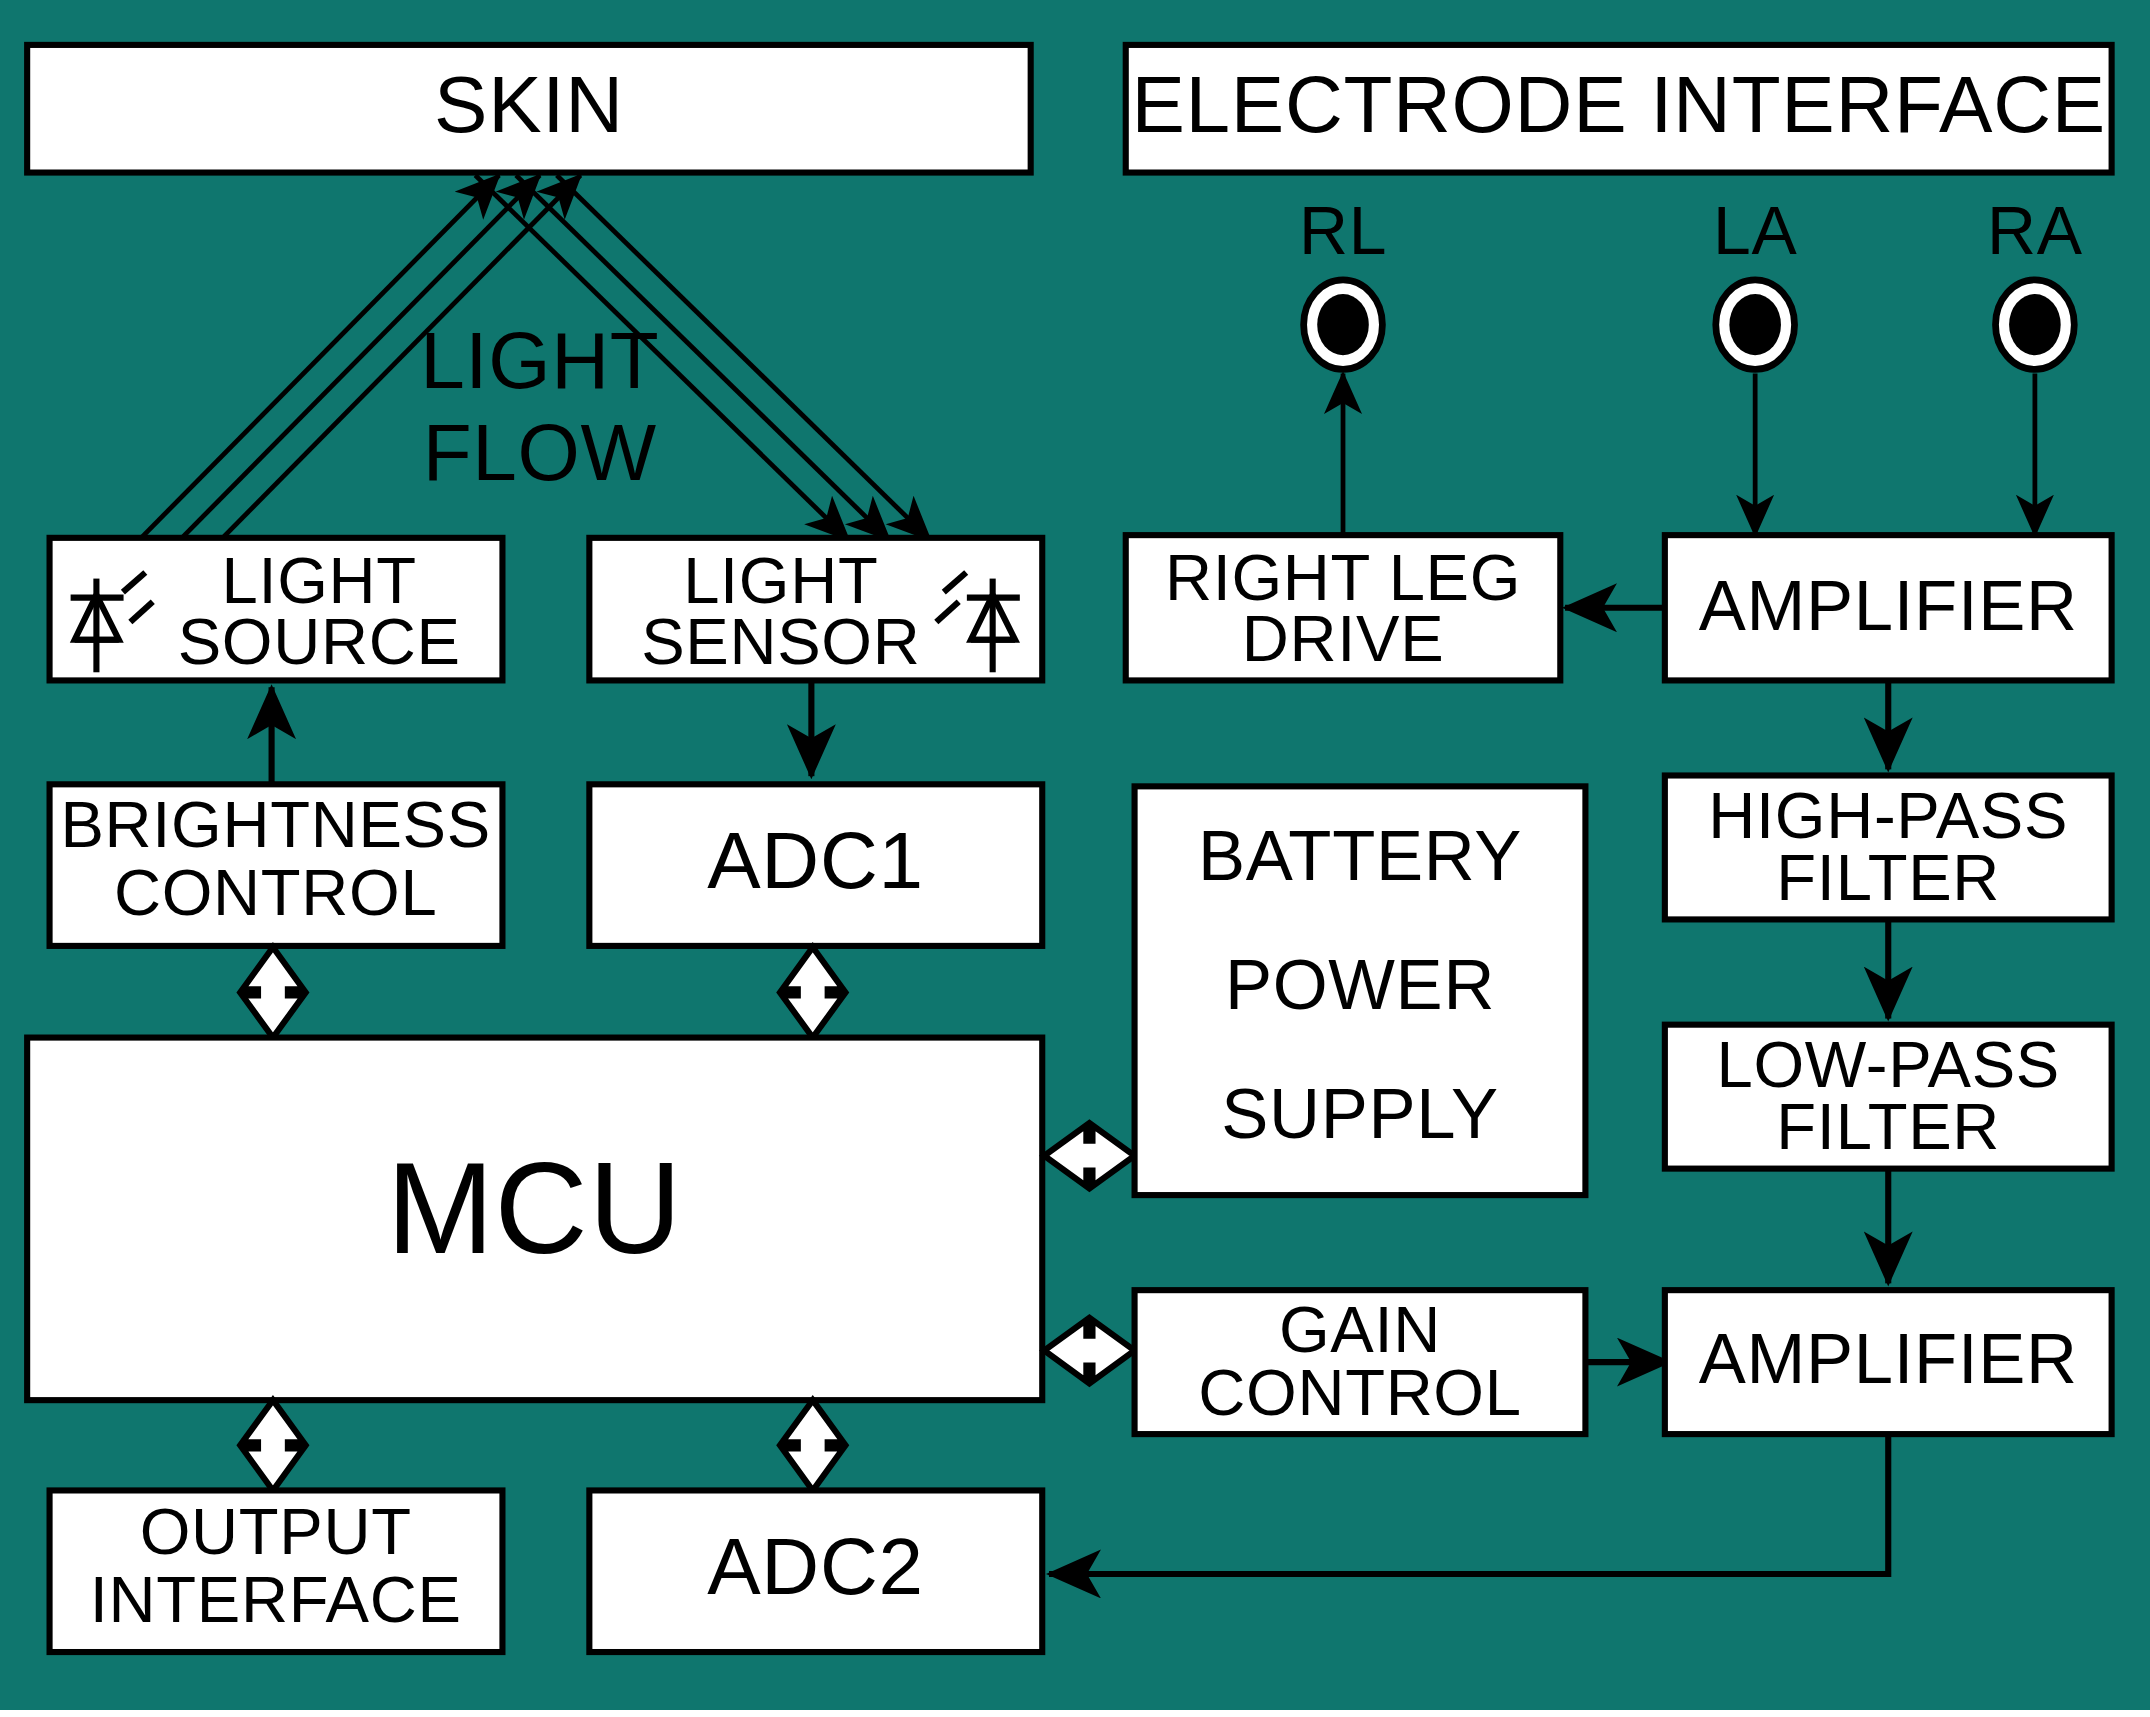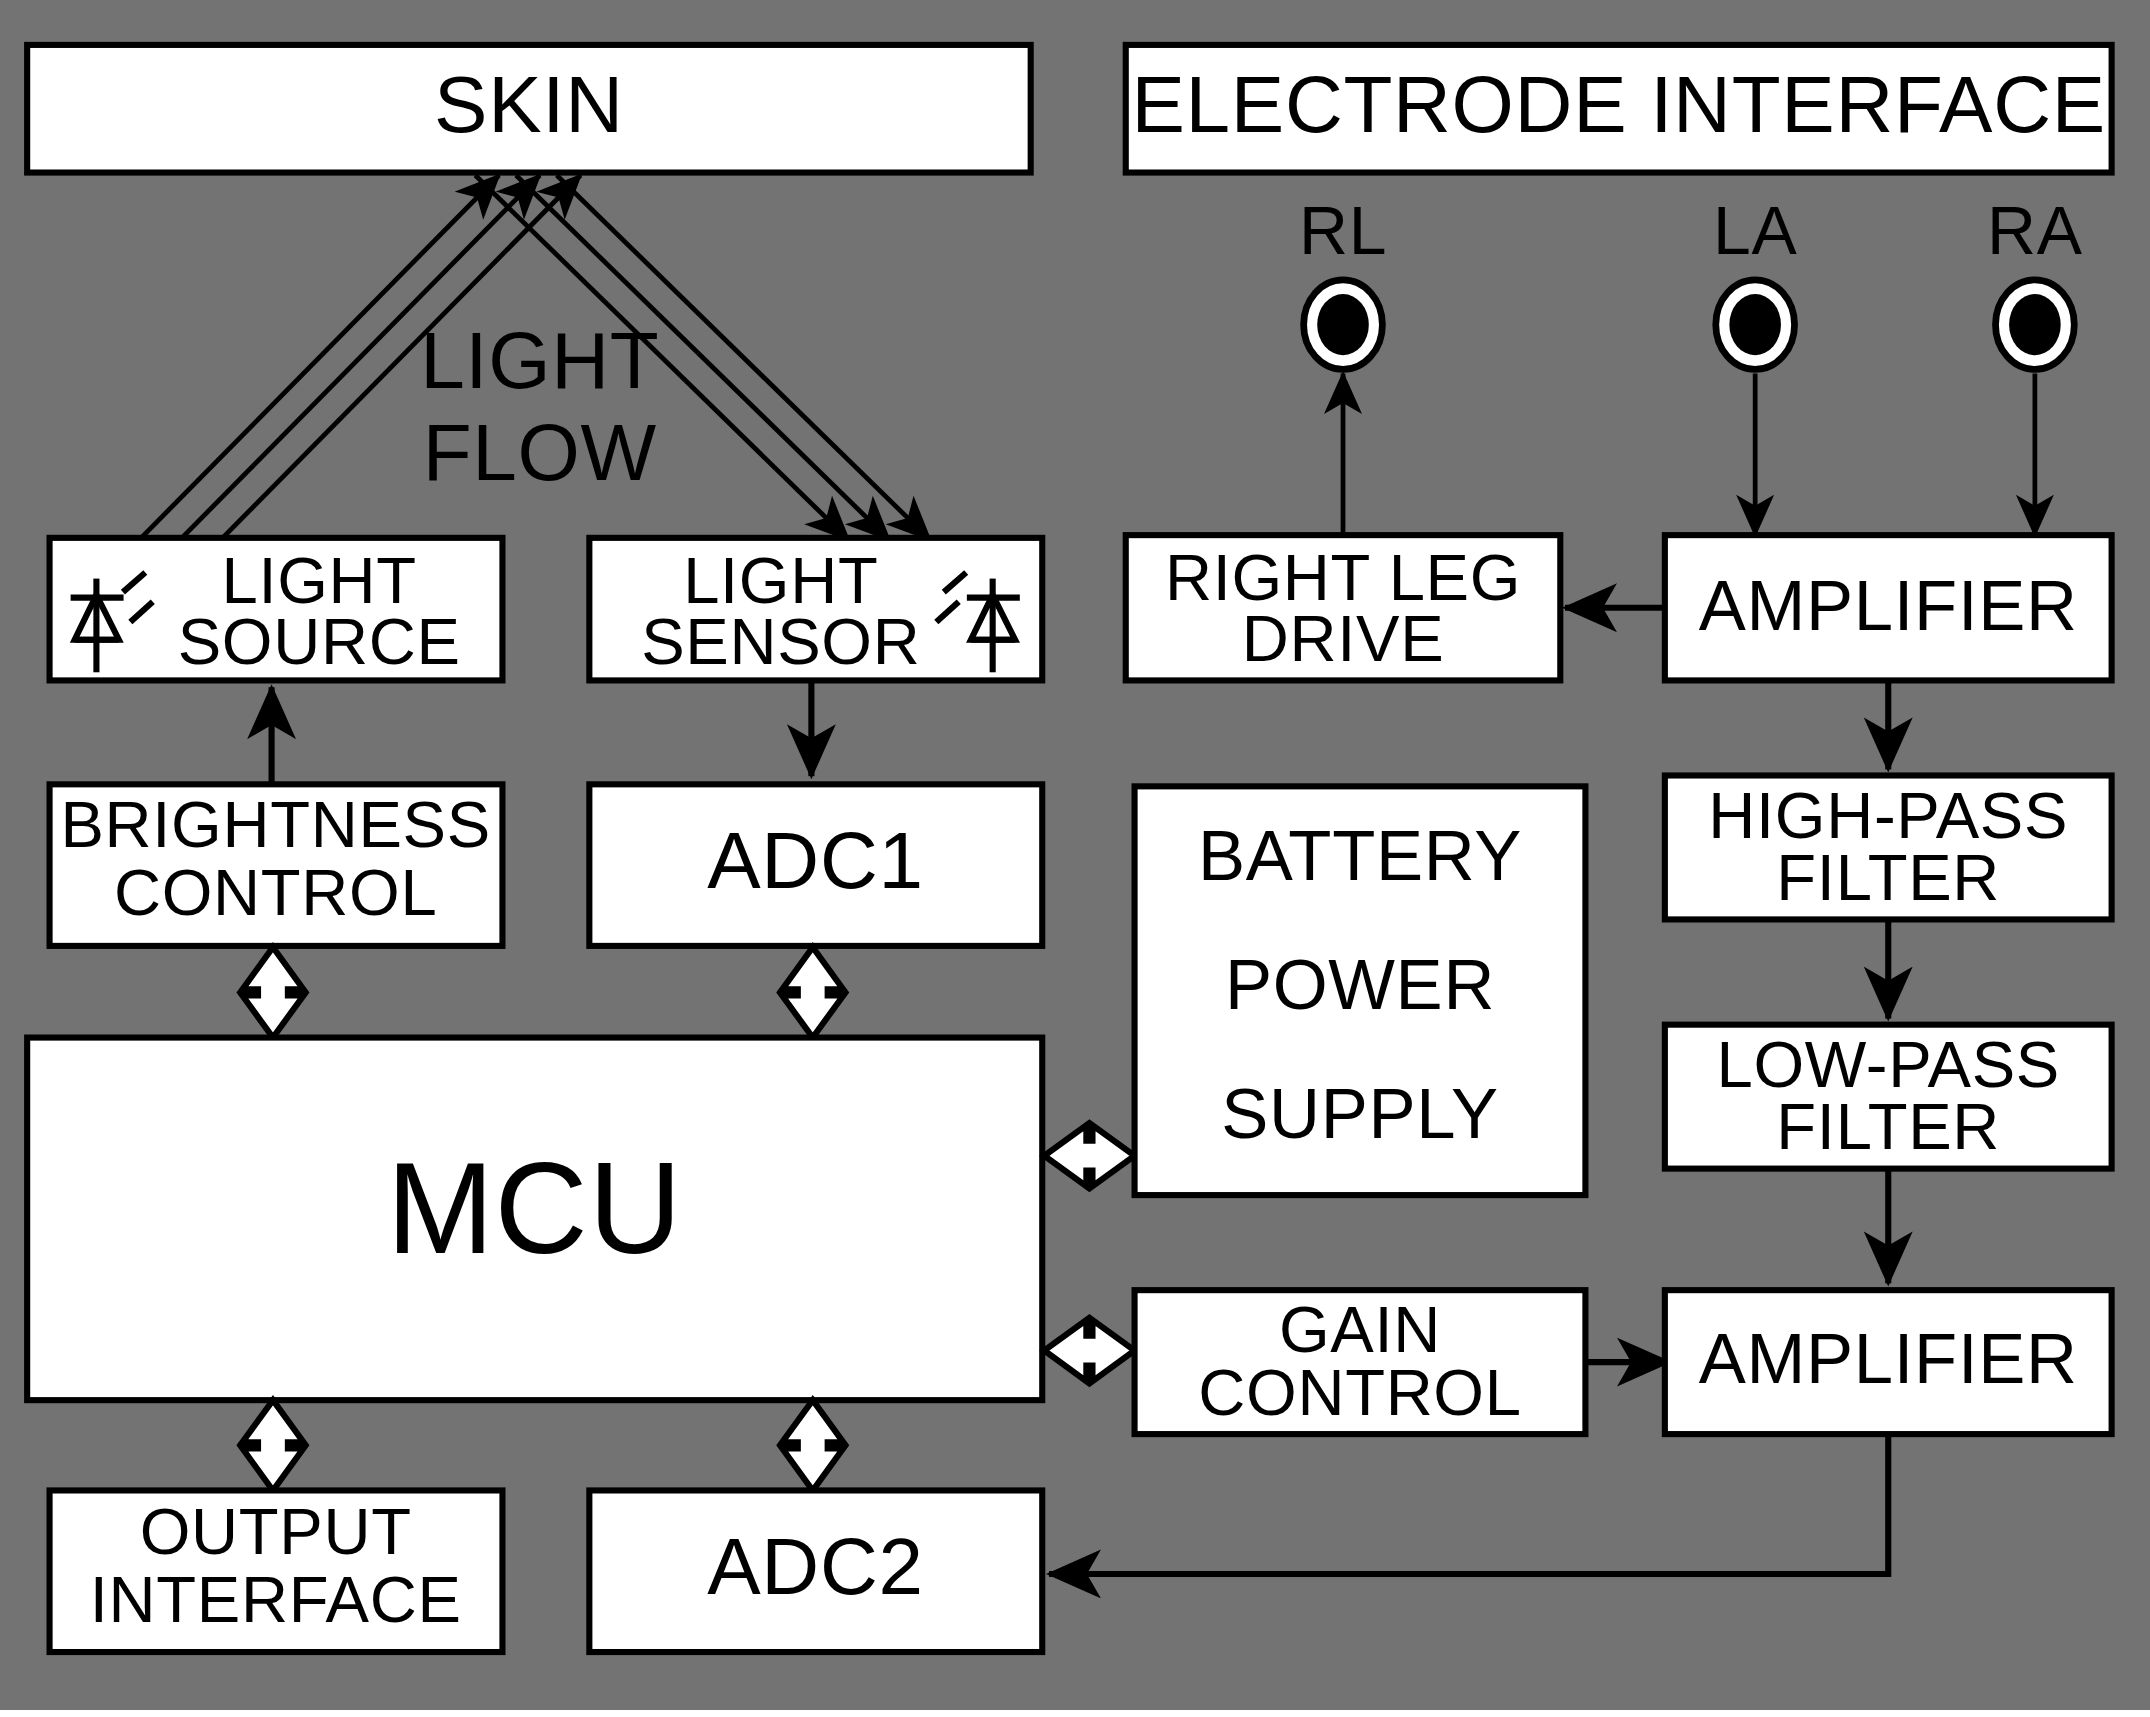--- a/index.html
+++ b/index.html
@@ -4,21 +4,21 @@
 <style>
   html, body {
     margin: 0;
     padding: 0;
     background: #ffffff;
   }
   #stage {
     position: relative;
     width: 2151px;
     height: 1710px;
-    background: #737373;
+    background: #0f766e;
     overflow: hidden;
     font-family: "Liberation Sans", sans-serif;
   }
   svg#diagram {
     position: absolute;
     left: 0;
     top: 0;
     width: 2151px;
     height: 1718px;
   }

